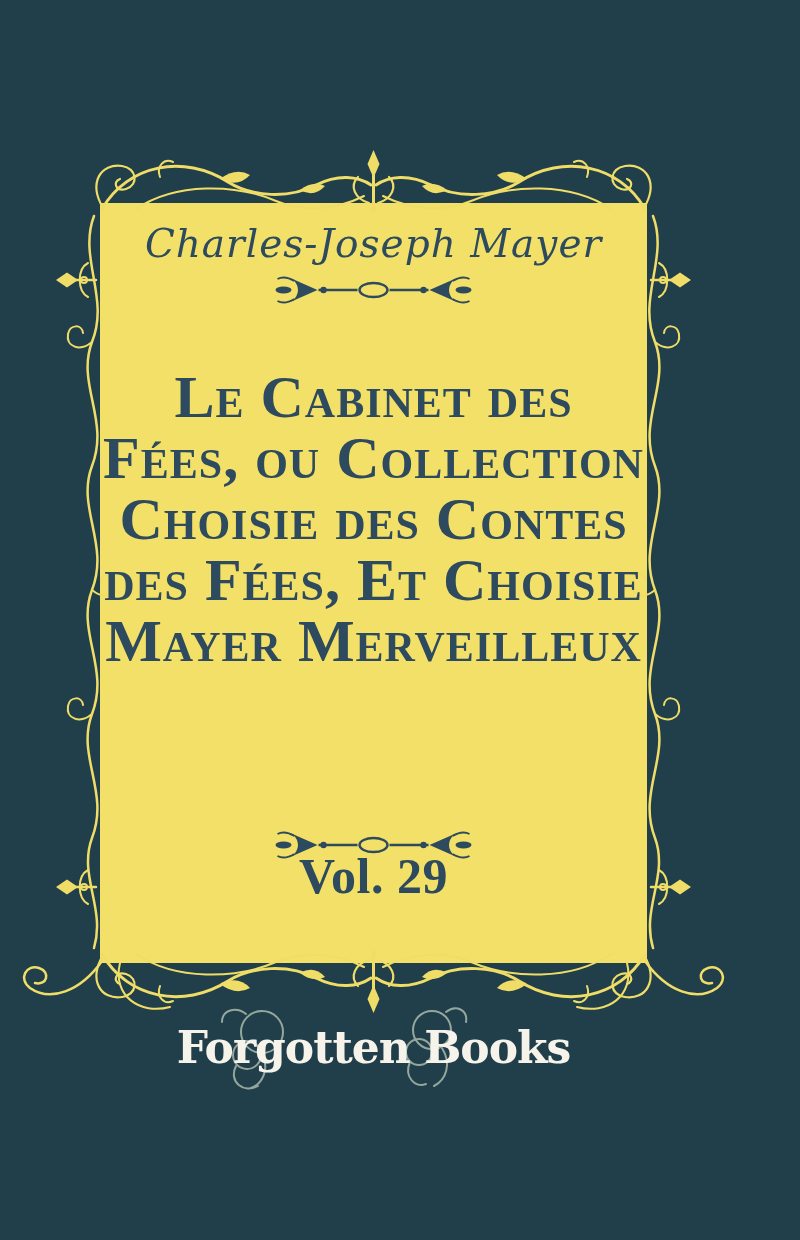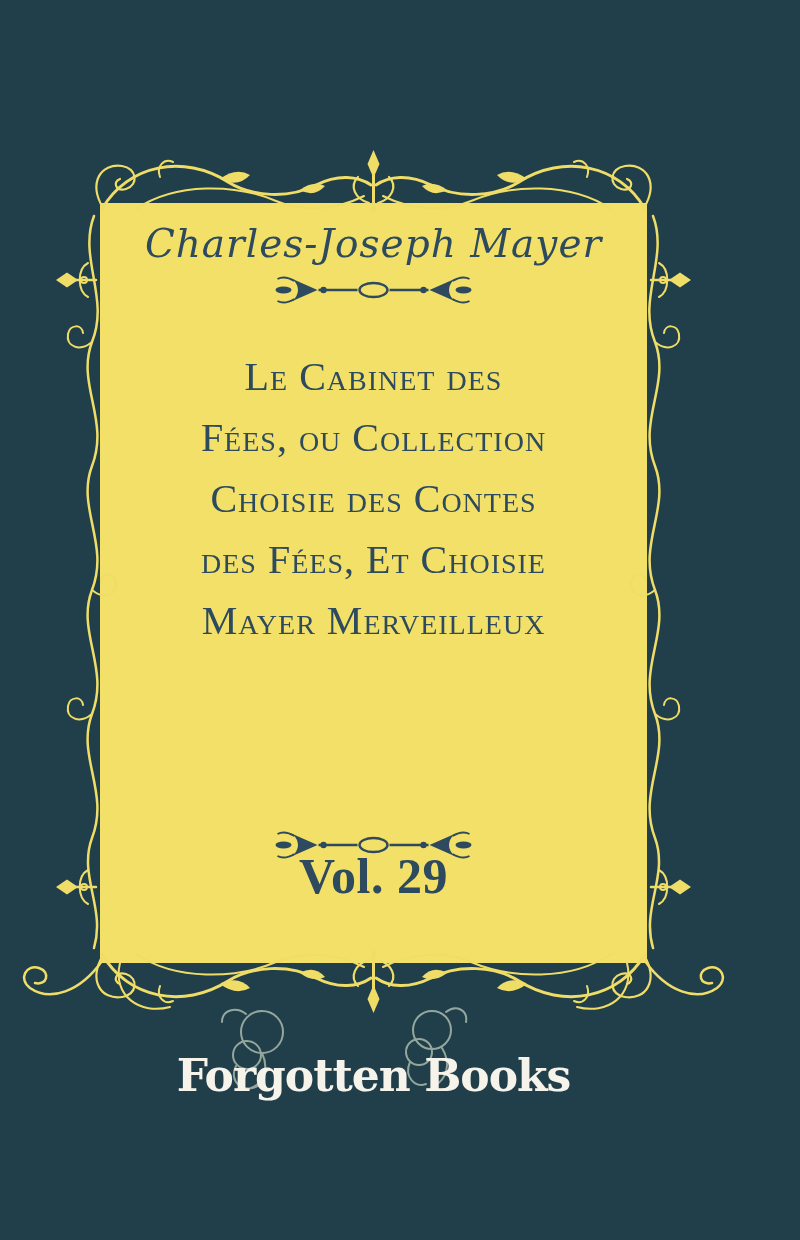--- a/index.html
+++ b/index.html
@@ -18,44 +18,43 @@
   }
   .author{
     top:214px;
     font-family:"DejaVu Serif",serif;
     font-style:italic;
     font-size:39px;
     line-height:60px;
     letter-spacing:1px;
   }
   .title{
-    top:346px;
+    top:367px;
     font-family:"Liberation Serif",serif;
     font-variant:small-caps;
-    font-weight:400;
-    font-size:40px;
+    font-weight:700;
+    font-size:60px;
     line-height:61px;
     letter-spacing:1px;
   }
   .volume{
     top:853px;
     font-weight:700;
     font-size:50px;
     line-height:46px;
     letter-spacing:0.5px;
   }
   .publisher{
     top:1018px;
     font-family:"DejaVu Serif",serif;
     font-weight:700;
     font-size:44px;
     line-height:60px;
     color:#f6f3ea;
     letter-spacing:-1px;
-    margin-top:28px;
   }
 </style>
 </head>
 <body>
 
 <div class="cover">
 
   <svg class="frame-svg" width="800" height="1240" viewBox="0 0 800 1240">
     <defs>
 

